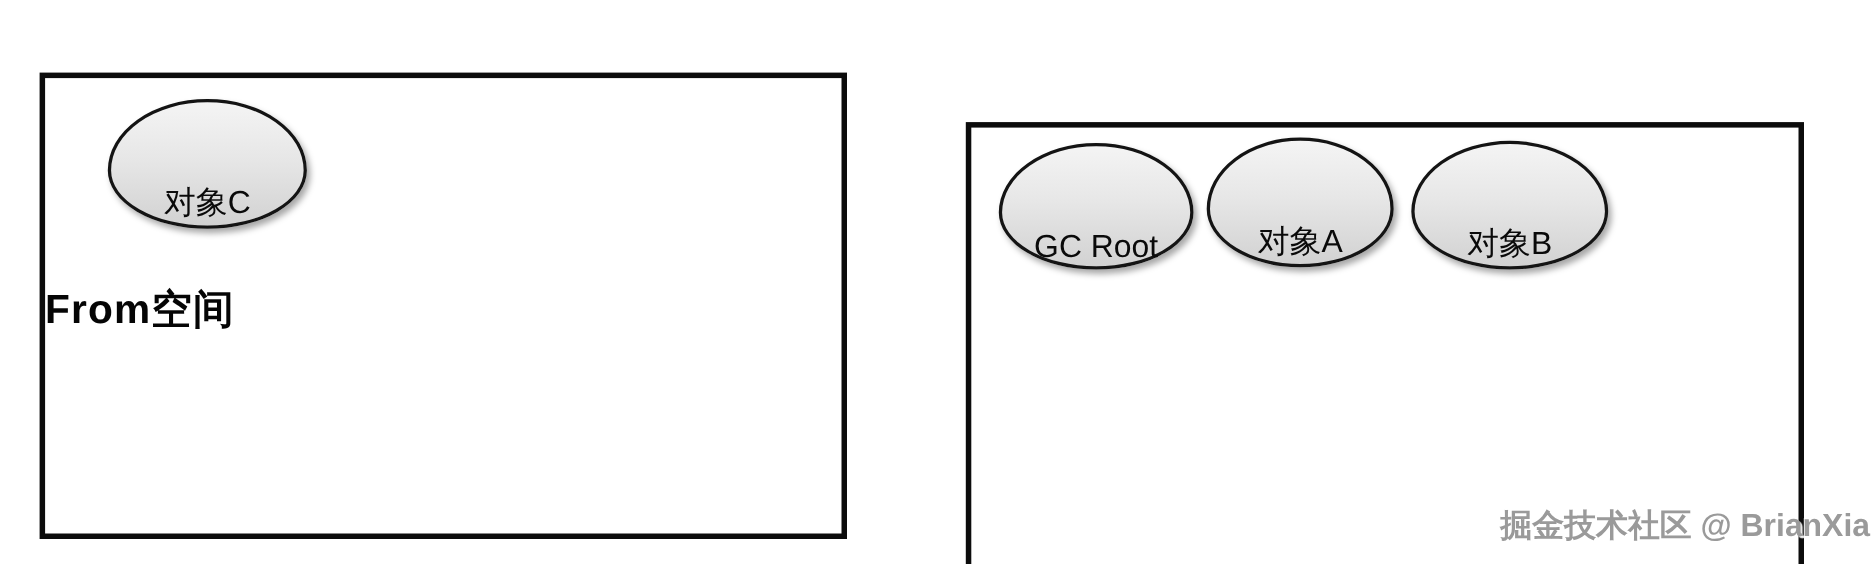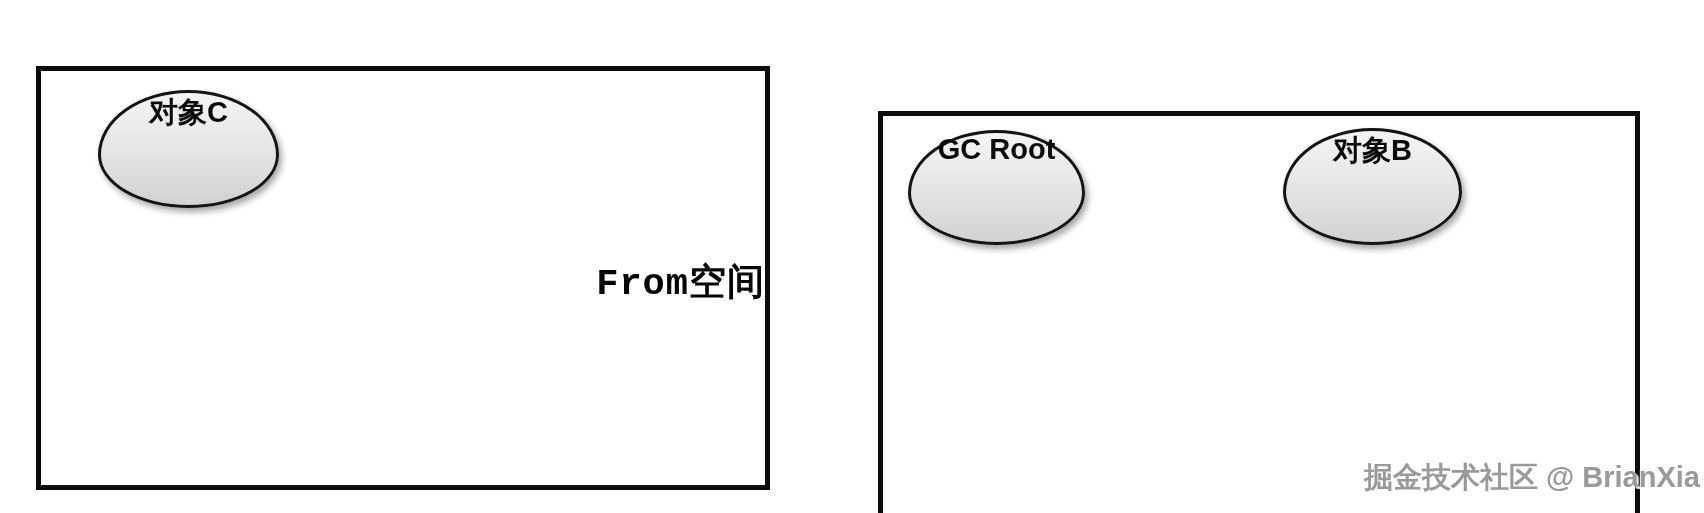--- a/index.html
+++ b/index.html
@@ -16,39 +16,38 @@
     border: 5px solid #0c0c0c;
     background: #ffffff;
     box-sizing: border-box;
   }
   .from-box { left: 36px;  top: 66px; width: 734px; height: 424px; }
   .to-box   { left: 878px; top: 66px; width: 762px; height: 421px; margin-top: 45px; }
   .space-label {
     position: absolute;
     left: 0; right: 0;
     top: 186px;
-    text-align: right;
+    text-align: left;
     font-size: 37px;
     font-weight: 700;
     color: #050505;
     letter-spacing: 1px;
-    font-family: Liberation Mono, monospace;
   }
   .node {
     position: absolute;
     box-sizing: border-box;
     border: 3px solid #141414;
     border-radius: 50% / 55% 55% 45% 45%;
     background: linear-gradient(180deg, #f4f4f4 0%, #e7e7e7 45%, #d2d2d2 100%);
     box-shadow: 3px 4px 6px rgba(0,0,0,0.35);
     display: flex;
-    align-items: flex-start;
+    align-items: flex-end;
     justify-content: center;
     font-size: 29px;
-    font-weight: 700;
+    font-weight: 400;
     color: #0a0a0a;
   }
   
   .node-c      { left: 57px;  top: 19px; width: 181px; height: 118px; }
   .node-gcroot { left: 25px;  top: 14px; width: 177px; height: 115px; }
   .node-a      { left: 214px; top: 9px;  width: 170px; height: 118px; }
   .node-b      { left: 400px; top: 12px; width: 179px; height: 117px; }
   .watermark {
     position: absolute;
     right: 4px;
@@ -71,20 +70,23 @@
     <div class="node node-c">
       <span>对象C</span>
     </div>
     <div class="space-label">From空间</div>
   </div>
 
   <div class="space-box to-box">
     <div class="node node-gcroot">
       <span>GC Root</span>
     </div>
+    <div class="node node-a">
+      <span>对象A</span>
+    </div>
     <div class="node node-b">
       <span>对象B</span>
     </div>
   </div>
 
   <div class="watermark">掘金技术社区 @ BrianXia</div>
 
 </div>
 
 </body></html>

